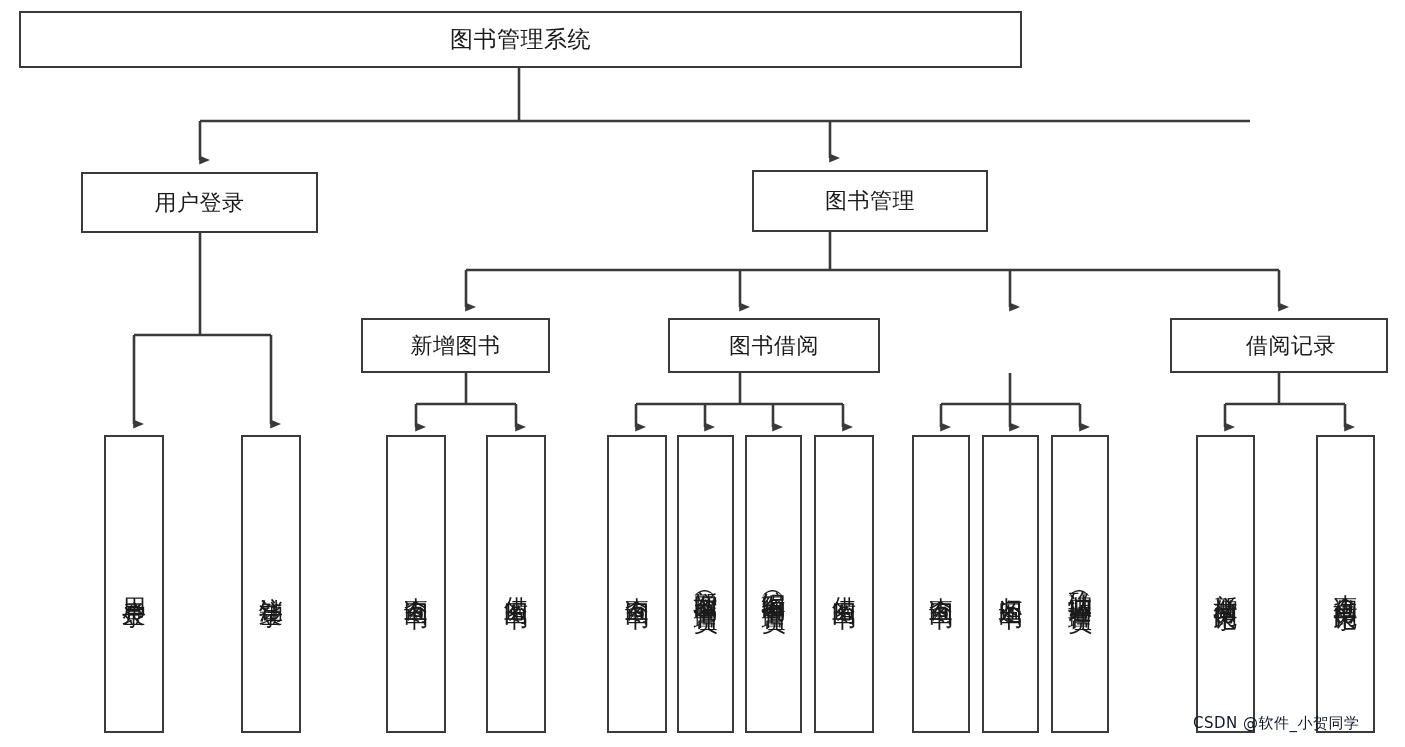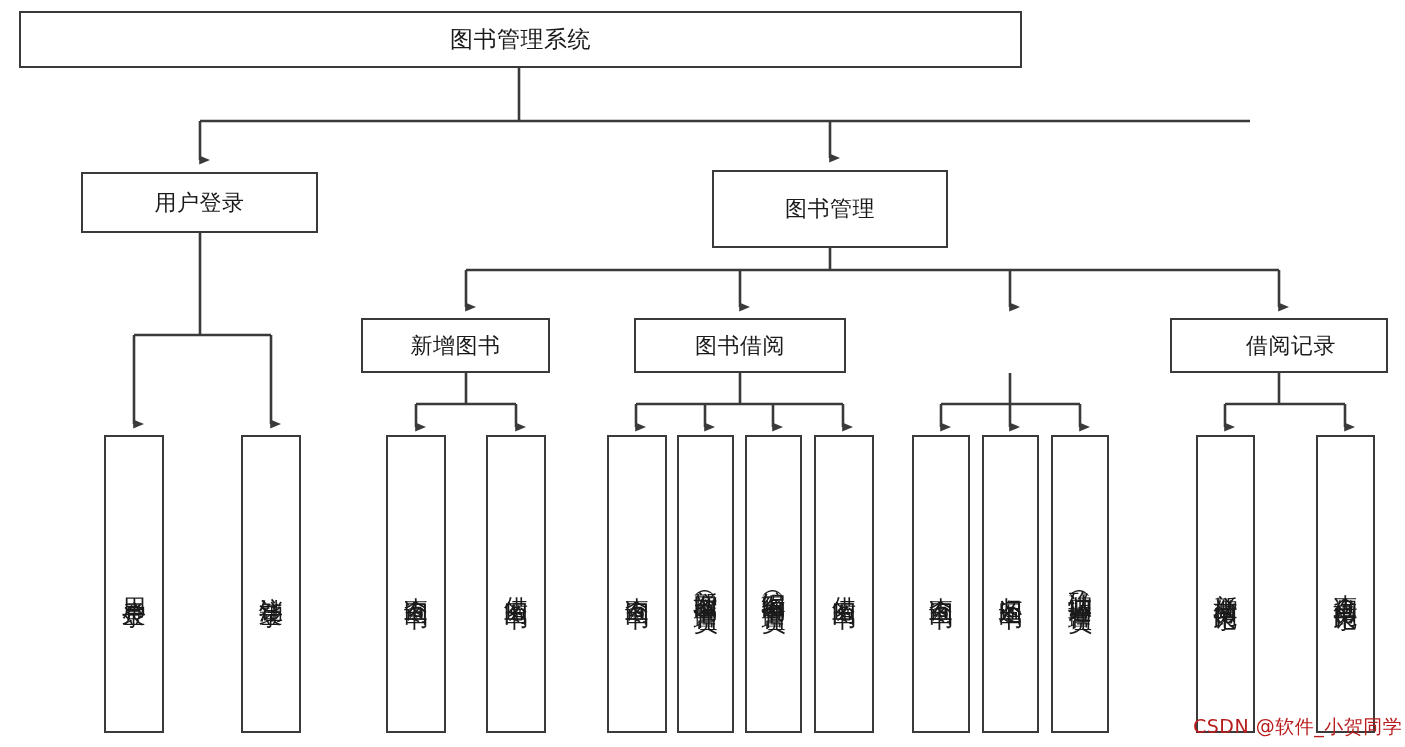--- a/index.html
+++ b/index.html
@@ -53,22 +53,22 @@
   
   .node-v .node-label {
     font-size: 24px;
     writing-mode: vertical-rl;
     text-orientation: upright;
     letter-spacing: 3px;
     line-height: 1;
   }
   .watermark {
     position: absolute;
-    font-size: 19px;
-    color: #b91c1c;
+    font-size: 15px;
+    color: #0f172a;
     white-space: nowrap;
     pointer-events: none;
     letter-spacing: 0.5px;
   }
 </style>
 </head>
 <body>
 
 <div id="diagram-root">
 
@@ -122,28 +122,28 @@
     </g>
   </svg>
 
   <div class="node-box node-h node-root" style="left:19px; top:11px; width:1003px; height:57px;">
     <span class="node-label">图书管理系统</span>
   </div>
 
   <div class="node-box node-h" style="left:81px; top:172px; width:237px; height:61px;">
     <span class="node-label">用户登录</span>
   </div>
-  <div class="node-box node-h" style="left:712px; top:170px; width:236px; height:78px;">
+  <div class="node-box node-h" style="left:752px; top:170px; width:236px; height:62px;">
     <span class="node-label">图书管理</span>
   </div>
 
   <div class="node-box node-h" style="left:361px; top:318px; width:189px; height:55px;">
     <span class="node-label">新增图书</span>
   </div>
-  <div class="node-box node-h" style="left:634px; top:318px; width:212px; height:55px;">
+  <div class="node-box node-h" style="left:668px; top:318px; width:212px; height:55px;">
     <span class="node-label">图书借阅</span>
   </div>
   <div class="node-box node-h" style="left:1170px; top:318px; width:218px; height:55px;padding-left:24px;">
     <span class="node-label">借阅记录</span>
   </div>
 
   <div class="node-box node-v" style="left:104px; top:435px; width:60px; height:298px;">
     <span class="node-label">用户登录</span>
   </div>
   <div class="node-box node-v" style="left:241px; top:435px; width:60px; height:298px;">

